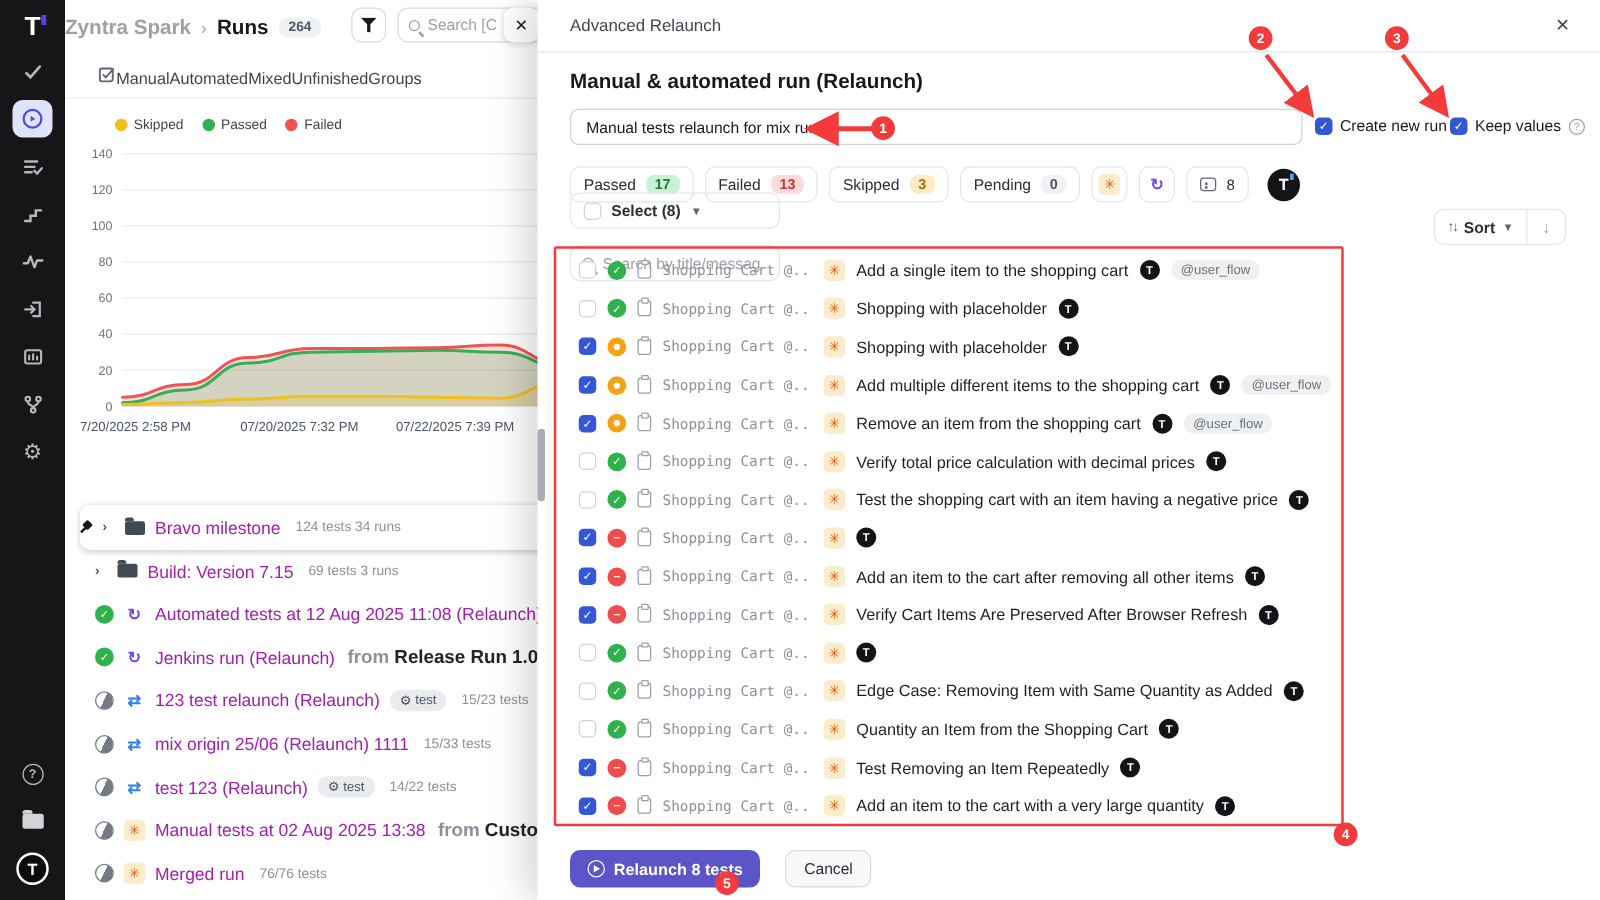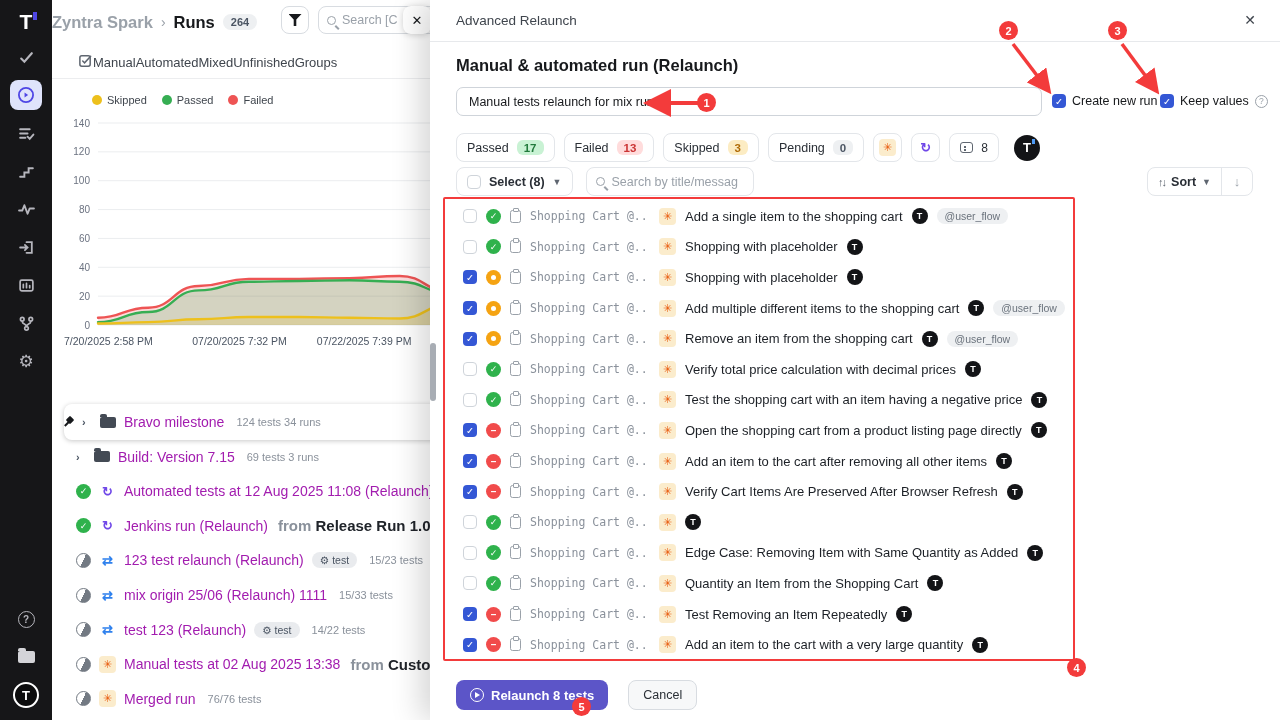--- a/index.html
+++ b/index.html
@@ -97,21 +97,21 @@
   .num.green { background:#c9f2d4; color:#227a3c; }
   .num.red { background:#ffdcdc; color:#cb3434; }
   .num.amber { background:#fcecc3; color:#b06c08; }
   .num.gray { background:#eef0f2; color:#4b5563; }
   .chip-ic { width:29px; height:29px; border:1px solid #e3e6ea; border-radius:8px; background:#fff; display:flex; align-items:center; justify-content:center; }
   .bubble { width:13px; height:11px; border:1.5px solid #5f6670; border-radius:3px; position:relative; }
   .bubble:after { content:''; position:absolute; left:2.5px; top:2.5px; width:2px; height:2px; background:#5f6670; box-shadow:0 3px 0 #5f6670; }
   .t-avatar { width:26px; height:26px; border-radius:50%; background:#131417; color:#fff; font-weight:700; font-size:13px; display:flex; align-items:center; justify-content:center; position:relative; }
   .t-avatar i { position:absolute; right:5px; top:4px; width:2.5px; height:5px; background:#4f9cf7; }
 
-  #row2 { position:absolute; left:26px; top:167px; display:flex; gap:13px; }
+  #row2 { position:absolute; left:26px; top:154px; display:flex; gap:13px;flex-direction:column; }
   #select-btn { height:29px; border:1px solid #e3e6ea; border-radius:8px; display:flex; align-items:center; gap:8px; padding:0 10px; font-size:12.5px; font-weight:600; color:#2a2f36; }
   #select-btn .car { font-size:9px; color:#5f6670; }
   #d-search { width:168px; height:29px; border:1px solid #e3e6ea; border-radius:8px; display:flex; align-items:center; gap:7px; padding-left:9px; overflow:hidden; }
   #d-search .mag { width:9px; height:9px; border:1.6px solid #9aa1a9; border-radius:50%; position:relative; flex:0 0 auto; }
   #d-search .mag:after { content:''; position:absolute; left:8px; top:8px; width:5px; height:1.6px; background:#9aa1a9; transform:rotate(45deg); transform-origin:0 0; }
   #d-search span { color:#9aa1a9; font-size:12.5px; white-space:nowrap; }
   #sort-grp { position:absolute; right:27px; top:167px; height:29px; display:flex; border:1px solid #e3e6ea; border-radius:8px; overflow:hidden; }
   #sort-btn { display:flex; align-items:center; gap:6px; padding:0 10px; font-size:12.5px; font-weight:600; color:#2a2f36; border-right:1px solid #e3e6ea; }
   #sort-dir { width:30px; display:flex; align-items:center; justify-content:center; color:#9aa1a9; font-size:13px; }
   .updown { font-size:11px; color:#5f6670; letter-spacing:-2px; }
@@ -485,21 +485,20 @@
         <span class="burst">✳</span>
         <span class="ttitle">Test the shopping cart with an item having a negative price</span>
         <span class="mini-t">T</span>
       </div>
       <div class="trow">
         <span class="cbx on">✓</span>
         <span class="st-ic st-failed">–</span>
         <span class="clip"></span>
         <span class="suite">Shopping Cart @...</span>
         <span class="burst">✳</span>
-        <span class="ttitle">Open the shopping cart from a product listing page directly</span>
         <span class="mini-t">T</span>
       </div>
       <div class="trow">
         <span class="cbx on">✓</span>
         <span class="st-ic st-failed">–</span>
         <span class="clip"></span>
         <span class="suite">Shopping Cart @...</span>
         <span class="burst">✳</span>
         <span class="ttitle">Add an item to the cart after removing all other items</span>
         <span class="mini-t">T</span>

